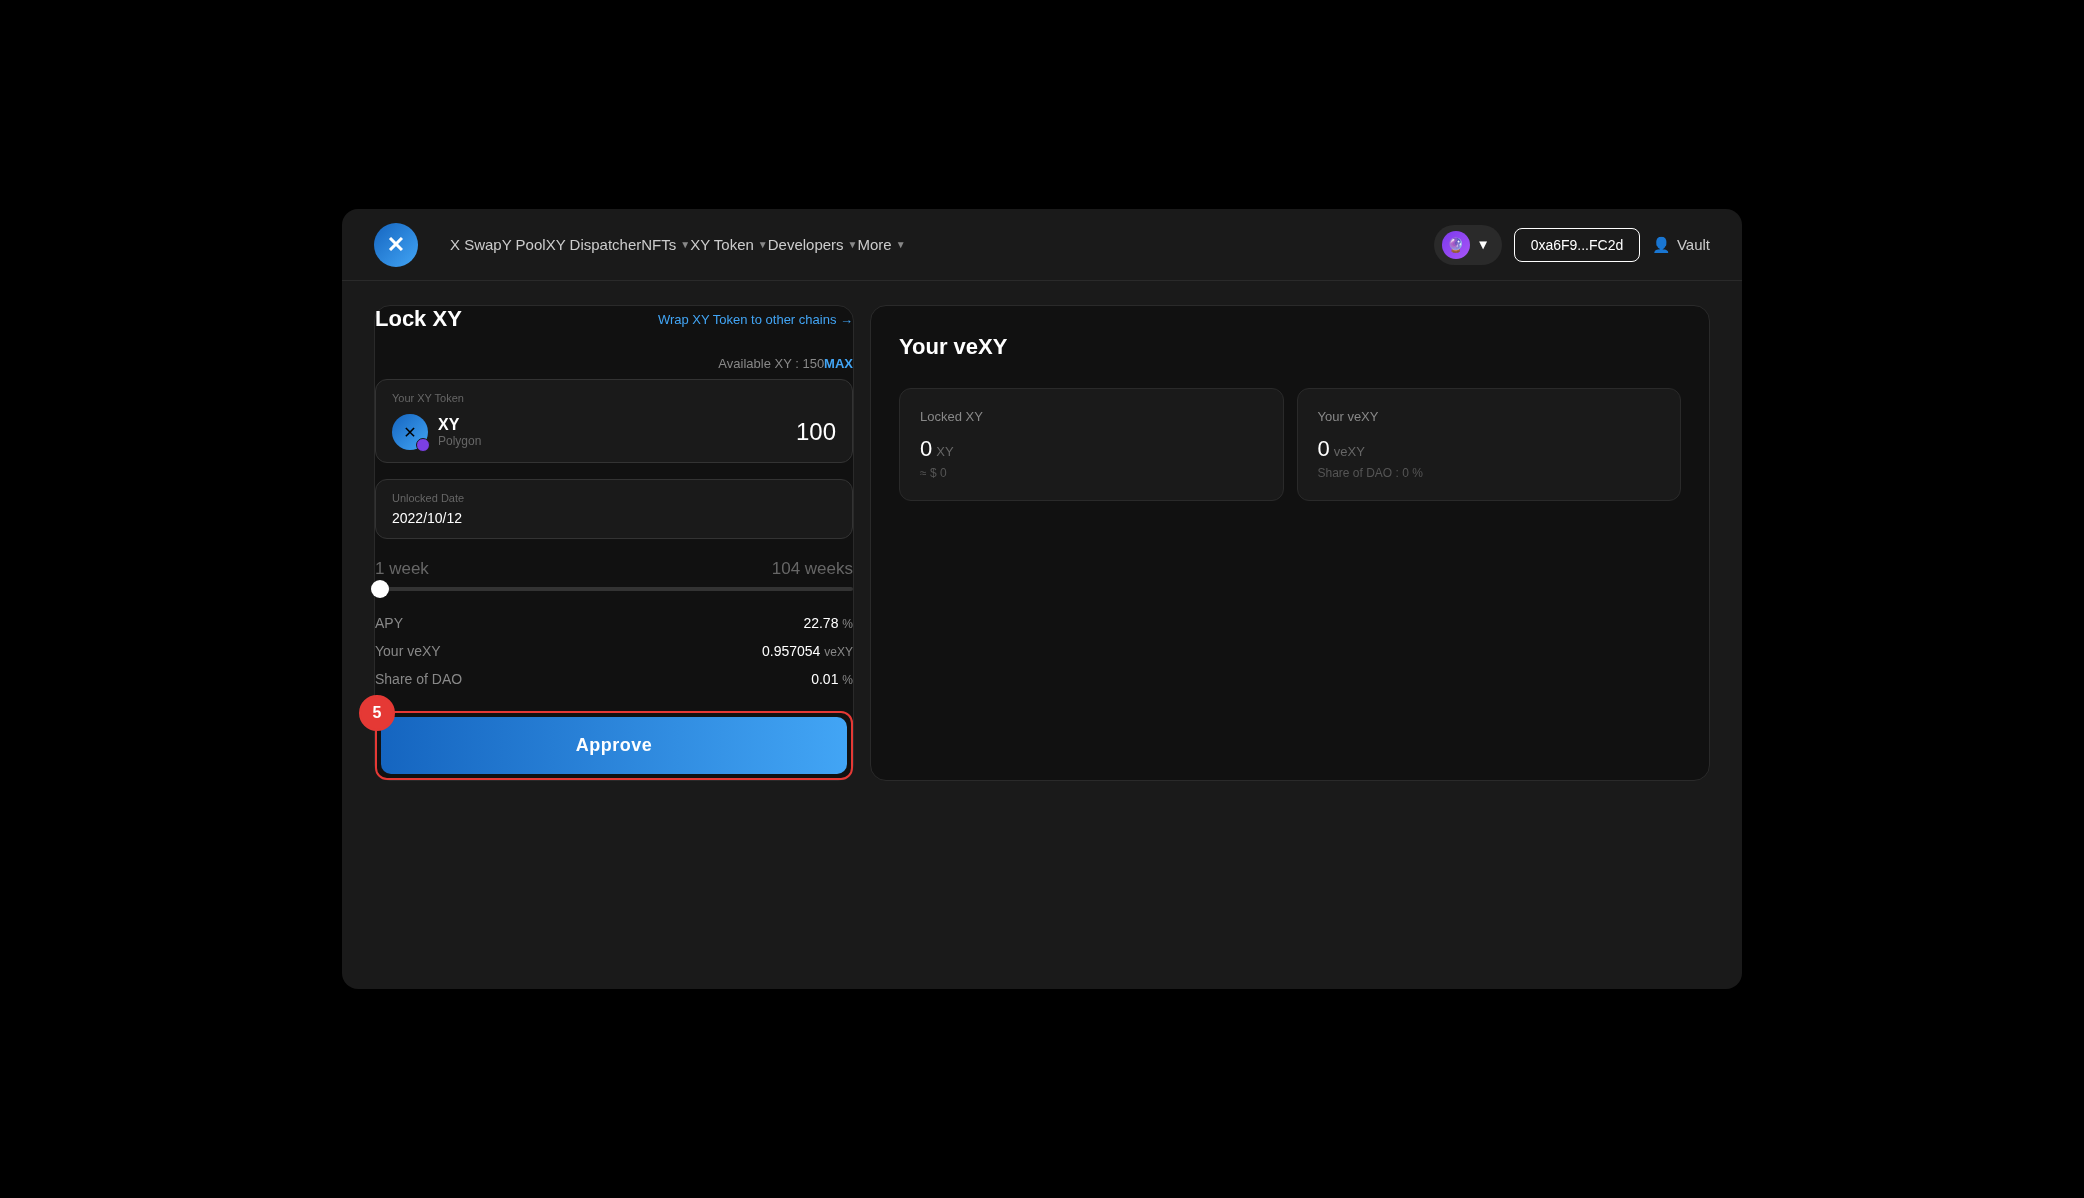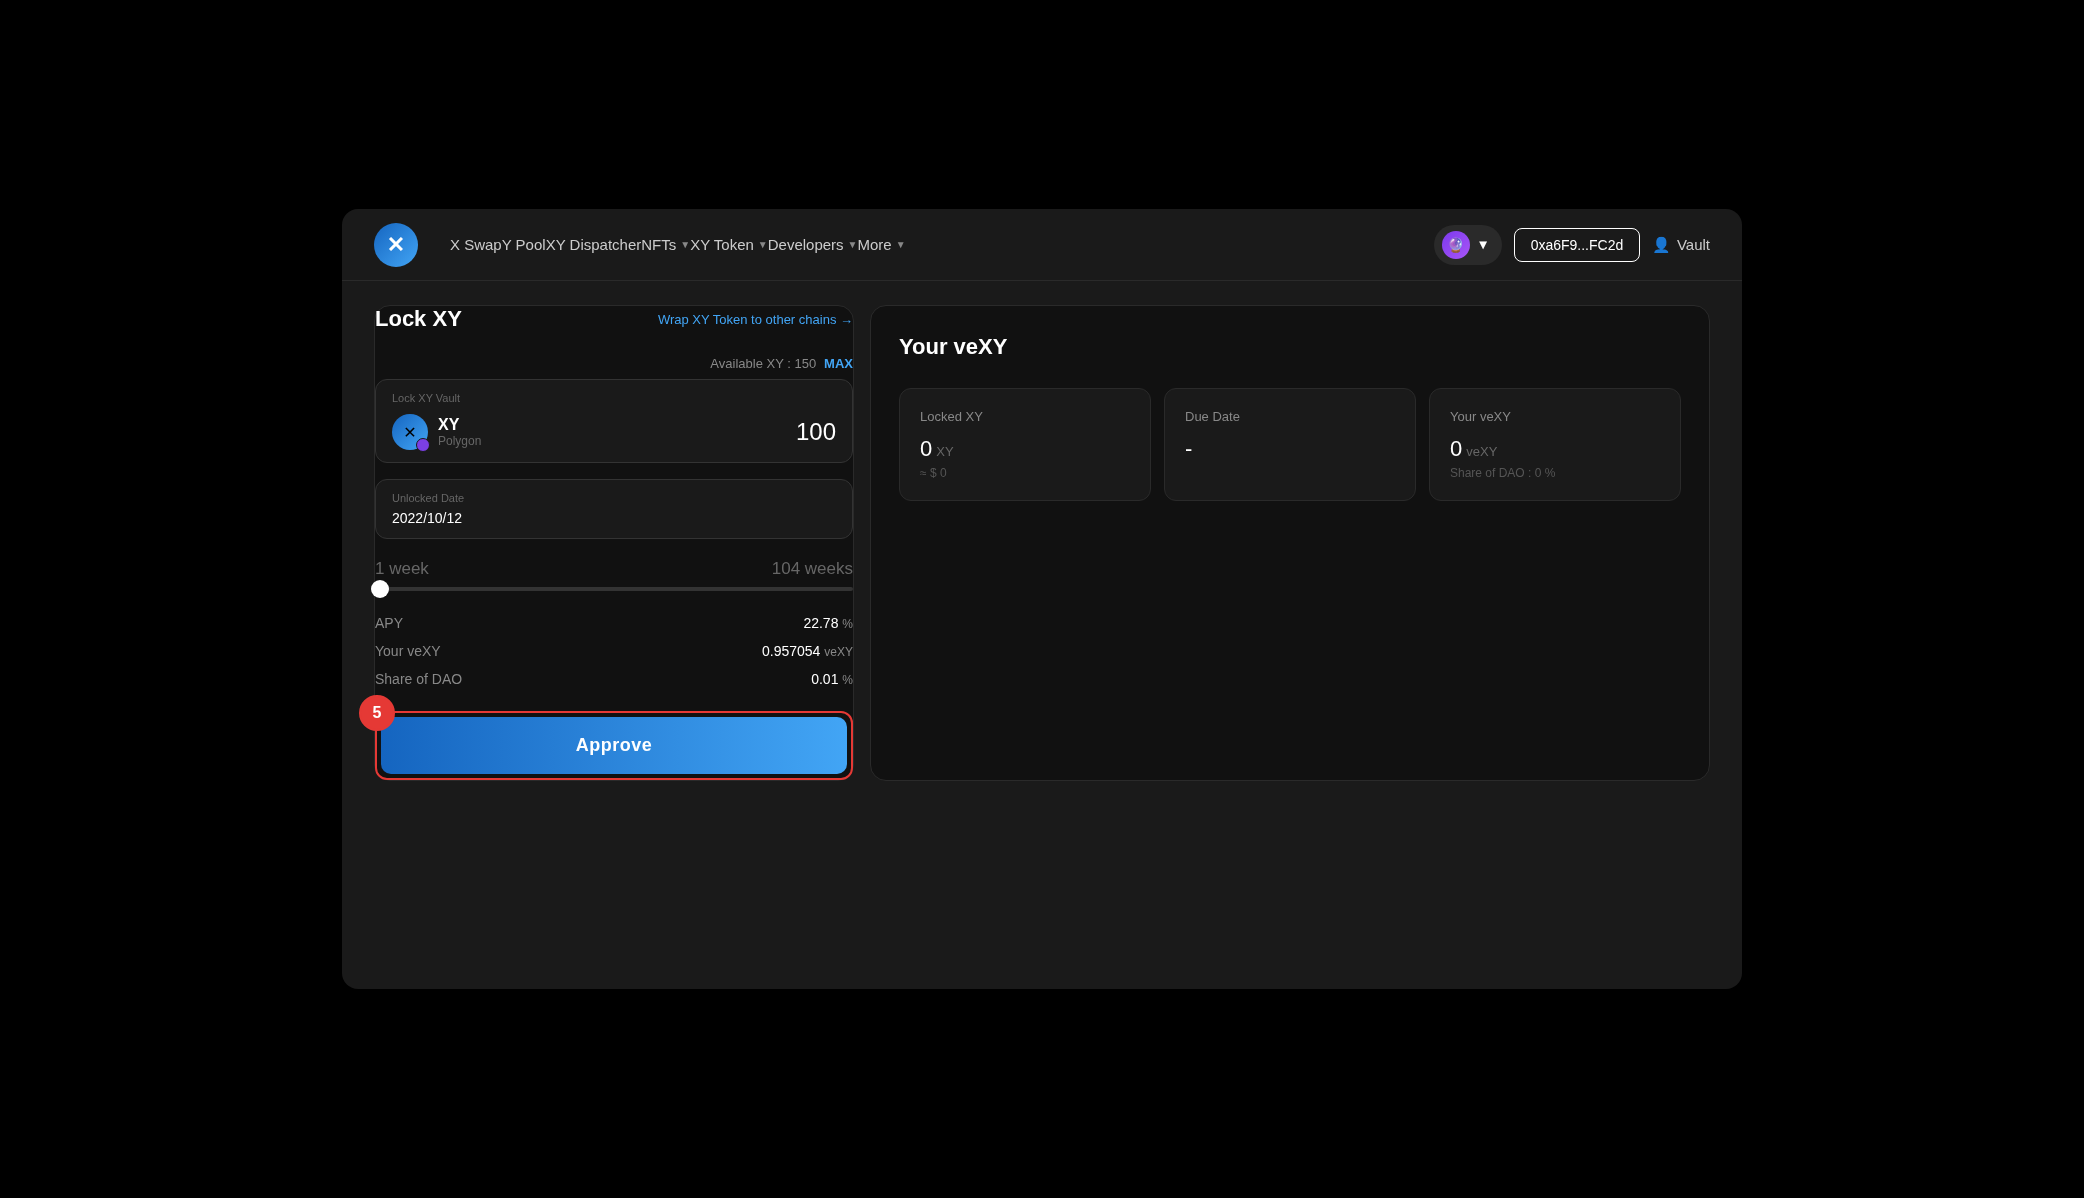--- a/index.html
+++ b/index.html
@@ -152,21 +152,20 @@
       cursor: pointer;
       display: flex;
       align-items: center;
       gap: 4px;
     }
 
     .available-row {
       display: flex;
       justify-content: flex-end;
       align-items: center;
-      gap: 8px;
       margin-bottom: 8px;
       font-size: 13px;
       color: #888;
     }
 
     .max-btn {
       color: #42a5f5;
       font-weight: 600;
       cursor: pointer;
       background: none;
@@ -480,21 +479,21 @@
         <h2 class="panel-title">Lock XY</h2>
         <a class="wrap-link">Wrap XY Token to other chains →</a>
       </div>
 
       <div class="available-row">
         <span>Available XY : 150</span>
         <button class="max-btn">MAX</button>
       </div>
 
       <div class="token-input-container">
-        <div class="token-label">Lock XY Vault</div>
+        <div class="token-label">Your XY Token</div>
         <div class="token-row">
           <div class="token-info">
             <div class="token-icon">
               <span>✕</span>
               <div class="token-chain-badge"></div>
             </div>
             <div>
               <div class="token-name">XY</div>
               <div class="token-chain">Polygon</div>
             </div>
@@ -550,26 +549,20 @@
 
         <div class="vexy-card">
           <div class="vexy-card-label">Locked XY</div>
           <div class="vexy-card-value">
             <span>0</span>
             <span class="vexy-card-unit">XY</span>
           </div>
           <div class="vexy-card-sub">≈ $ 0</div>
         </div>
 
-        <div class="vexy-card">
-          <div class="vexy-card-label">Due Date</div>
-          <div class="vexy-card-value">
-            <span>-</span>
-          </div>
-        </div>
 
         <div class="vexy-card">
           <div class="vexy-card-label">Your veXY</div>
           <div class="vexy-card-value">
             <span>0</span>
             <span class="vexy-card-unit">veXY</span>
           </div>
           <div class="vexy-card-sub">Share of DAO : 0 %</div>
         </div>
 

